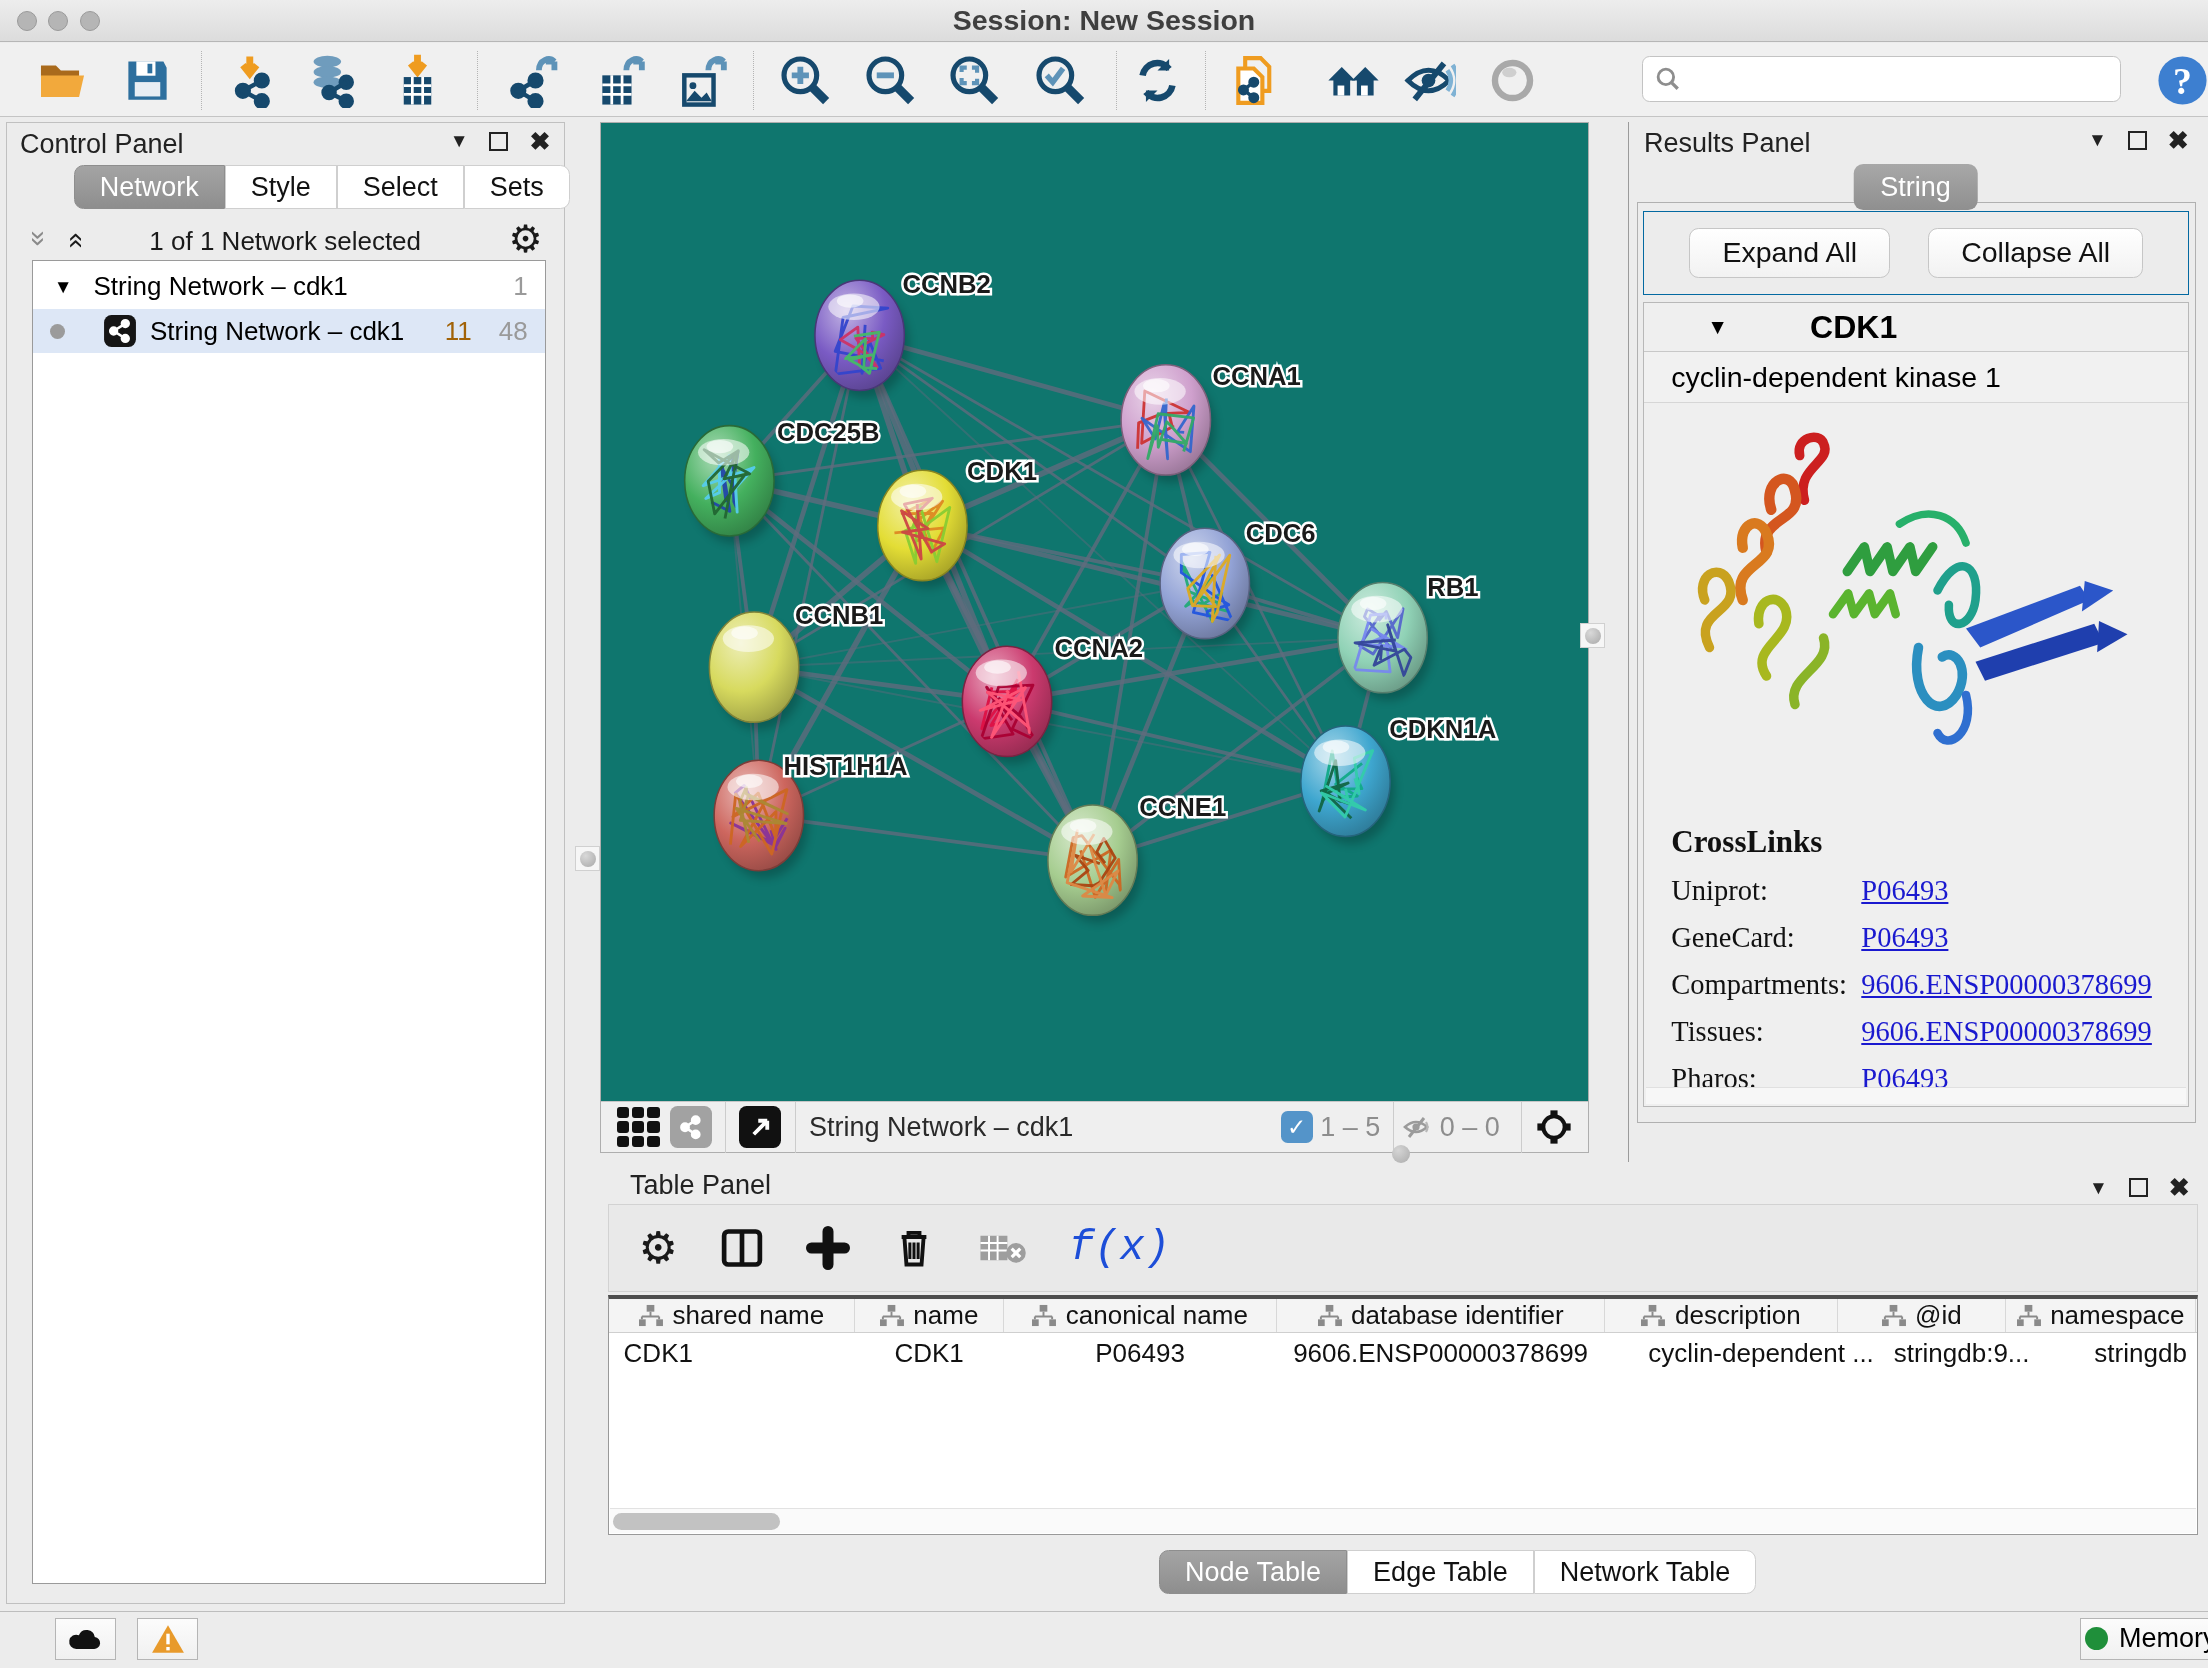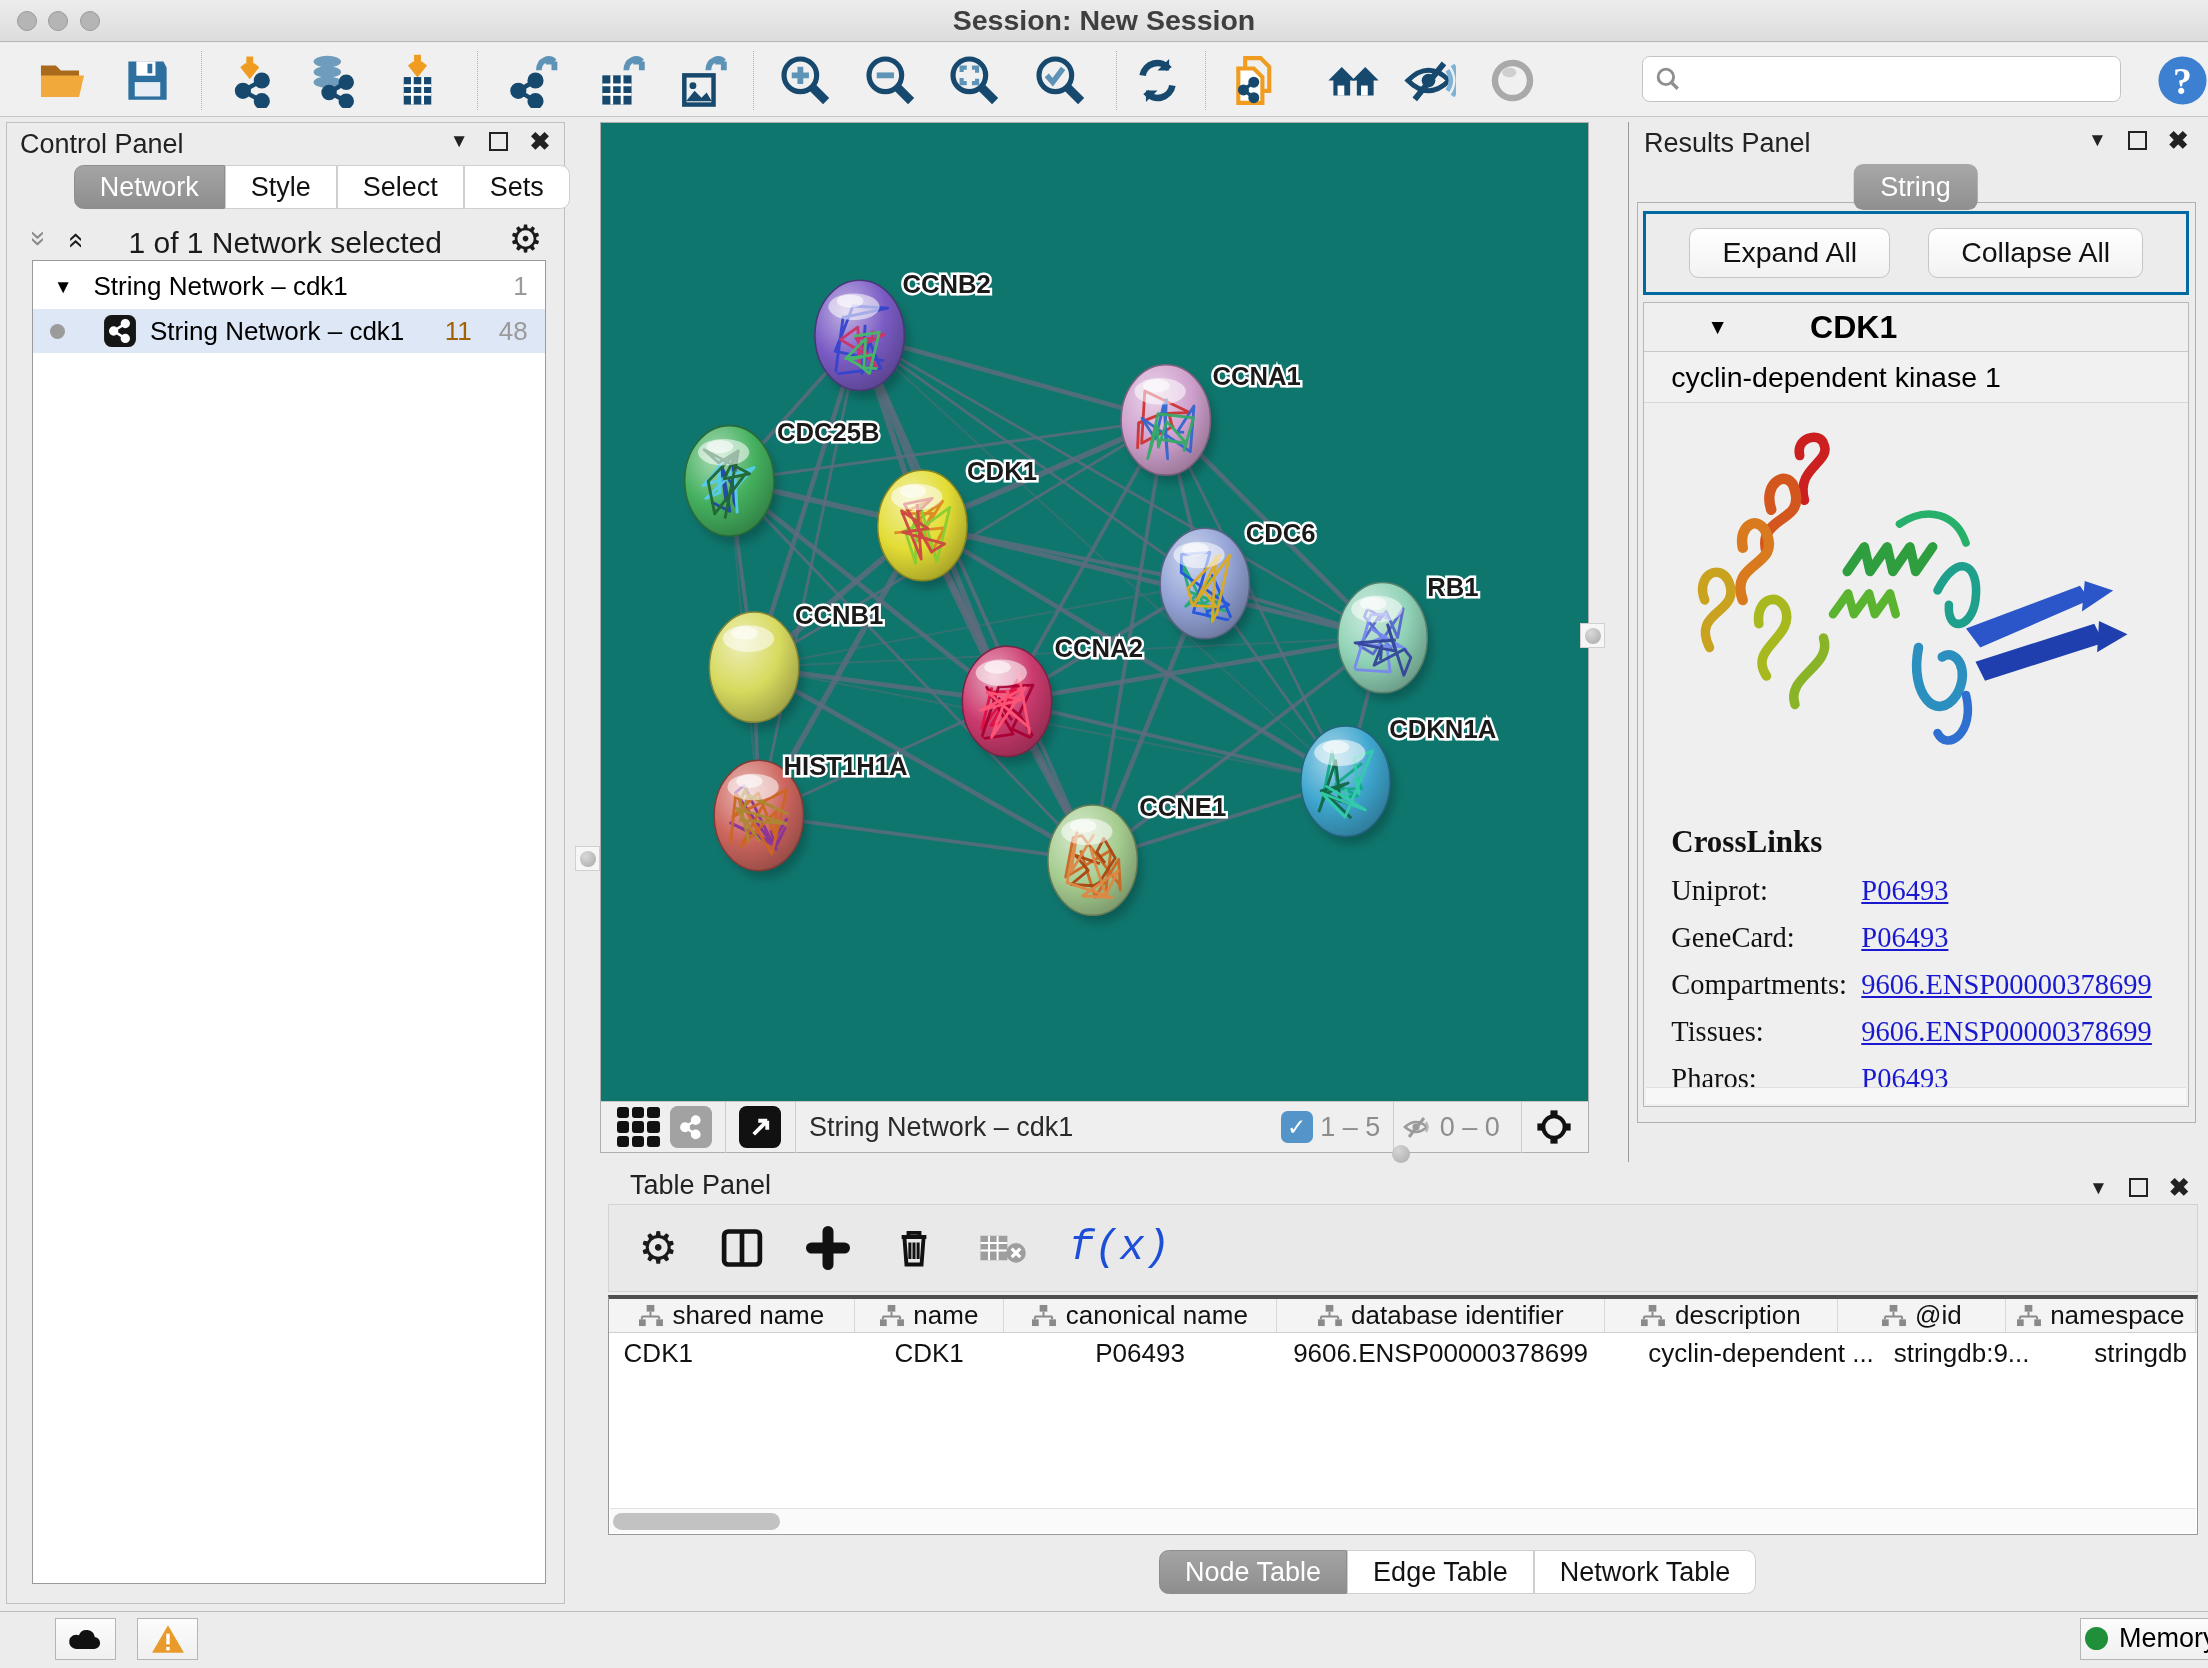--- a/index.html
+++ b/index.html
@@ -50,21 +50,21 @@
     display:flex; align-items:center; font-size:27px; color:#2a2a2a; }
   .netbar .vsep { width:0; height:51px; border-left:1px solid #cccccc; margin:0 13.3px; }
   .graybtn { width:42px; height:42px; border-radius:7.6px; display:flex; align-items:center; justify-content:center; }
   .cnt { color:#8d8d8d; font-size:27px; margin:0 7.6px; }
 
   
   .results { position:absolute; left:1628px; top:122px; width:574px; height:1041px; background:#ececec; border-left:1.9px solid #9b9b9b; }
   .res-outer { position:absolute; left:7.6px; top:80px; width:559px; height:921px; border:1px solid #b0b0b0; background:#ececec; }
   .res-tab { position:absolute; left:50%; transform:translateX(-50%); top:42px; z-index:3;
     background:linear-gradient(#a8a8a8,#8f8f8f); color:#fff; font-size:27px; padding:7.6px 27px; border-radius:9.5px; }
-  .res-buttons { position:absolute; left:5.7px; top:7.6px; width:546px; height:84px; border:3px solid #0369a1; background:#ececec;
+  .res-buttons { position:absolute; left:5.7px; top:7.6px; width:546px; height:84px; border:1px solid #0369a1; background:#ececec;
     display:flex; align-items:center; justify-content:center; gap:38px; }
   .wbtn { background:linear-gradient(#ffffff,#f2f2f2); border:1px solid #c6c6c6; border-radius:9.5px;
     font-size:28.5px; color:#111; padding:7.6px 32px; }
   .res-section { position:absolute; left:5.7px; top:99px; width:546px; height:805px; border:1px solid #b8b8b8; background:#efefef; }
   .sec-head { position:absolute; left:0; top:0; width:100%; height:49px; border-bottom:1px solid #c8c8c8; display:flex; align-items:center; }
   .crosslinks { position:absolute; left:27px; top:521px; width:495px; font-family:"Liberation Serif", serif; }
   .cl-title { font-size:31px; font-weight:bold; color:#111; }
   .cl-row { display:flex; margin-top:15px; font-size:28.5px; }
   .cl-row .lbl { width:190px; color:#111; }
   .cl-row a { color:#1a19cf; text-decoration:underline; }
@@ -287,21 +287,21 @@
   </div>
   <div class="ctrl-tabs" id="cp-tabs">
       <div class="segtab first sel">Network</div>
       <div class="segtab">Style</div>
       <div class="segtab">Select</div>
       <div class="segtab last">Sets</div>
     </div>
   <div class="ctrl-status">
     <span class="abs" style="left:25px; top:3.8px; color:#8a8a8a; font-size:28.5px; transform:rotate(90deg); display:inline-block;">»</span>
     <span class="abs" style="left:59px; top:5.7px; color:#1a1a1a; font-size:28.5px; transform:rotate(-90deg); display:inline-block;">»</span>
-    <span class="abs" style="left:0; right:0; text-align:center; top:7.6px; font-size:30px; color:#1a1a1a;">1 of 1 Network selected</span>
+    <span class="abs" style="left:0; right:0; text-align:center; top:7.6px; font-size:26px; color:#1a1a1a;">1 of 1 Network selected</span>
     <span class="abs gear" style="right:21px; top:1.9px;">⚙</span>
   </div>
   <div class="tree-box">
     <div class="tree-row" style="top:3.8px;">
       <span style="margin-left:21px; font-size:19px;">▼</span>
       <span style="margin-left:21px;">String Network – cdk1</span>
       <span style="margin-left:auto; margin-right:17px; color:#9a9a9a;">1</span>
     </div>
     <div class="tree-row" style="top:48px; background:#dde7f6;">
       <span style="margin-left:17px; width:15px; height:15px; border-radius:50%; background:#9b9b9b;"></span>

